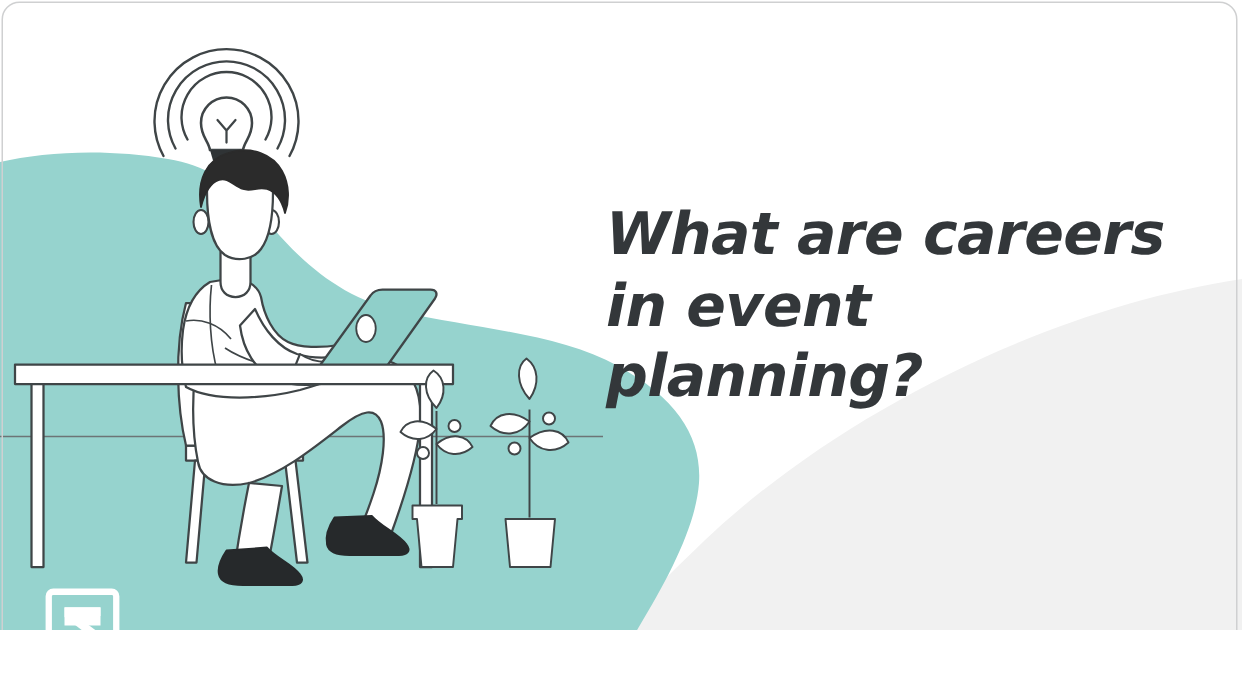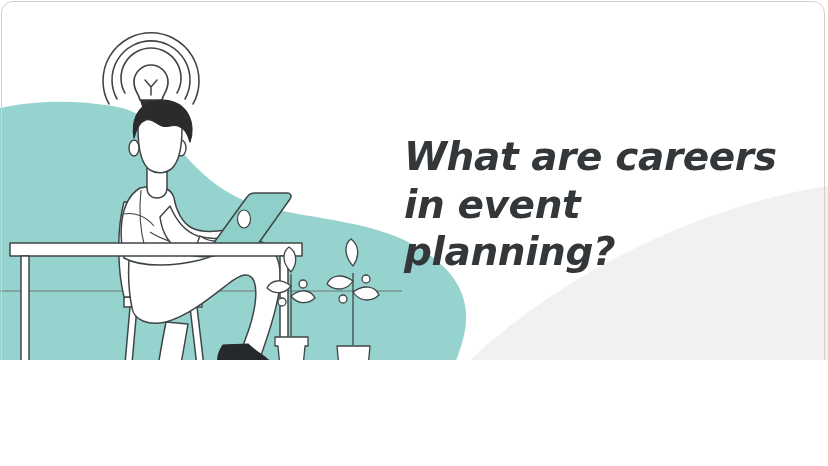--- a/index.html
+++ b/index.html
@@ -10,21 +10,21 @@
   body {
     width: 828px;
     height: 466px;
     overflow: hidden;
     font-family: "Liberation Sans", sans-serif;
   }
 
   #card {
     position: relative;
     width: 828px;
-    height: 360px;
+    height: 420px;
     background: #ffffff;
     overflow: hidden;
   }
 
   
   #frame {
     position: absolute;
     left: 1px;
     top: 1px;
     width: 824px;

